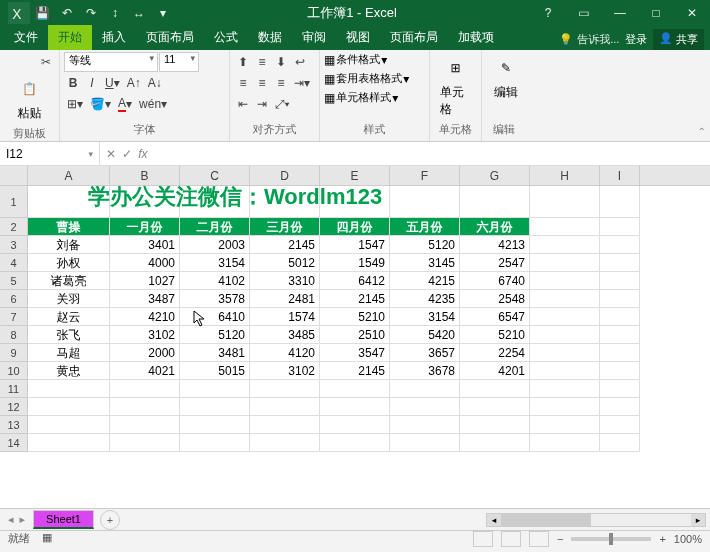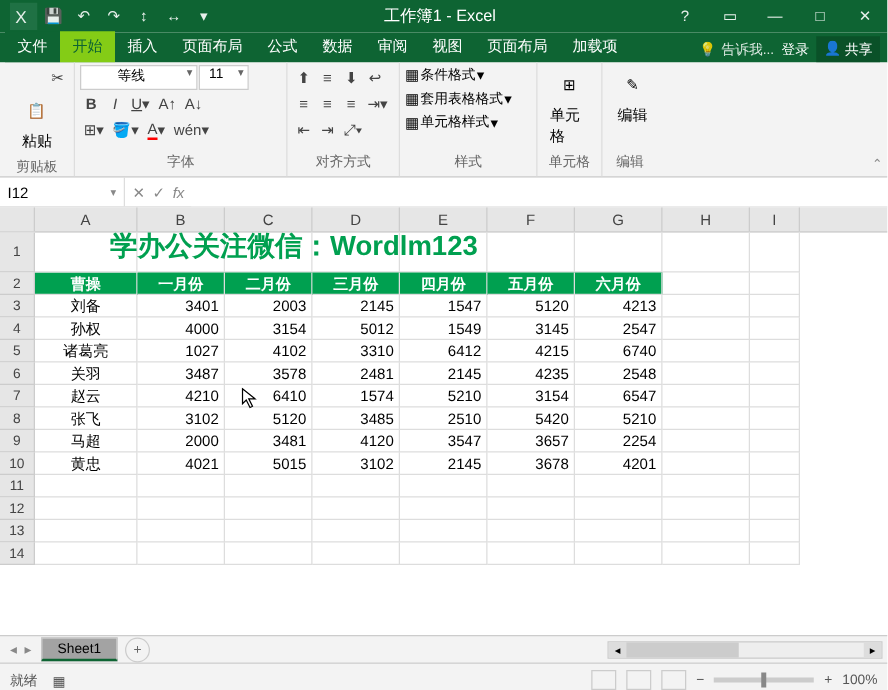--- a/index.html
+++ b/index.html
@@ -19,21 +19,21 @@
 .tab-right { margin-left: auto; display: flex; align-items: center; gap: 6px; padding-right: 6px; font-size: 11px; }
 .tellme { display: flex; align-items: center; gap: 4px; opacity: 0.85; }
 
 .ribbon { background: #f3f3f3; height: 92px; display: flex; border-bottom: 1px solid #ccc; position: relative; }
 .group { border-right: 1px solid #ddd; display: flex; flex-direction: column; padding: 2px 4px; }
 .group-body { flex: 1; display: flex; align-items: flex-start; gap: 2px; }
 .group-label { text-align: center; font-size: 11px; color: #666; padding: 2px 0; }
 .rbtn { display: flex; align-items: center; justify-content: center; padding: 2px 3px; min-width: 18px; height: 20px; color: #444; }
 .col { display: flex; flex-direction: column; gap: 1px; }
 .row { display: flex; align-items: center; gap: 1px; }
-.font-select { border: 1px solid #ccc; background: #fff; height: 20px; padding: 0 16px 0 4px; font-size: 11px; position: relative; text-align: center; }
+.font-select { border: 1px solid #ccc; background: #fff; height: 20px; padding: 0 16px 0 4px; font-size: 11px; position: relative; }
 .font-select::after { content: "▾"; position: absolute; right: 3px; font-size: 9px; color: #666; }
 .big-btn { display: flex; flex-direction: column; align-items: center; padding: 2px 6px; gap: 2px; }
 .big-btn .icon { width: 28px; height: 28px; display: flex; align-items: center; justify-content: center; }
 
 .collapse-arrow { position: absolute; right: 4px; bottom: 4px; font-size: 10px; color: #888; }
 
 .namebox-row { height: 24px; display: flex; border-bottom: 1px solid #ddd; align-items: center; background: #fff; }
 .namebox { width: 100px; border-right: 1px solid #ddd; height: 100%; display: flex; align-items: center; padding: 0 6px; font-size: 12px; }
 .namebox input { border: none; width: 60px; outline: none; font-size: 12px; }
 .fx-area { display: flex; align-items: center; gap: 6px; padding: 0 6px; color: #888; }
@@ -51,29 +51,29 @@
 .grow.tall .rh { line-height: 32px; }
 .cell { border-right: 1px solid #ddd; border-bottom: 1px solid #ddd; padding: 0 4px; font-size: 12px; line-height: 18px; text-align: right; overflow: visible; white-space: nowrap; }
 .cell.txt { text-align: center; }
 .banner-cell { position: relative; text-align: center; }
 .banner-text { position: absolute; left: 60px; top: 2px; font-size: 22px; font-weight: bold; color: #00a050; white-space: nowrap; z-index: 2; }
 .hdr { background: #00a050; color: #fff; font-weight: bold; text-align: center; }
 .cursor-img { position: absolute; left: 193px; top: 124px; z-index: 10; pointer-events: none; }
 
 .sheet-tabs { height: 22px; border-top: 1px solid #ccc; display: flex; align-items: center; background: #f3f3f3; font-size: 11px; }
 .nav-arrows { padding: 0 8px; color: #888; display: flex; gap: 6px; }
-.sheet-tab { background: #a3a3a3; border: 1px solid #ccc; border-bottom: 2px solid #0e6433; padding: 2px 12px; }
+.sheet-tab { background: #d946ef; border: 1px solid #ccc; border-bottom: 2px solid #0e6433; padding: 2px 12px; }
 .add-sheet { width: 20px; height: 20px; border: 1px solid #ccc; border-radius: 50%; display: flex; align-items: center; justify-content: center; margin-left: 6px; color: #666; }
 .scroll-h { flex: 1; display: flex; justify-content: flex-end; padding-right: 4px; }
 .hscroll { width: 220px; height: 14px; background: #eee; border: 1px solid #ccc; position: relative; }
 .hscroll .thumb { position: absolute; left: 14px; width: 90px; height: 12px; background: #ccc; }
 .hscroll .arr { position: absolute; width: 14px; height: 12px; background: #ddd; text-align: center; font-size: 9px; line-height: 12px; }
 .hscroll .arr.l { left: 0; } .hscroll .arr.r { right: 0; }
 
-.statusbar { height: 22px; background: #f3f3f3; border-top: 1px solid #ccc; display: flex; align-items: flex-end; padding: 0 8px; font-size: 11px; color: #555; gap: 12px; }
+.statusbar { height: 22px; background: #f3f3f3; border-top: 1px solid #ccc; display: flex; align-items: flex-start; padding: 0 8px; font-size: 11px; color: #555; gap: 12px; }
 .statusbar .right { margin-left: auto; display: flex; align-items: center; gap: 8px; }
 .view-btn { width: 20px; height: 16px; border: 1px solid #ccc; }
 .zoom-slider { width: 80px; height: 4px; background: #ccc; position: relative; }
 .zoom-slider .h { position: absolute; left: 38px; top: -4px; width: 4px; height: 12px; background: #888; }
 
 .cw-A { width: 82px; } .cw-B { width: 70px; } .cw-C { width: 70px; } .cw-D { width: 70px; }
 .cw-E { width: 70px; } .cw-F { width: 70px; } .cw-G { width: 70px; } .cw-H { width: 70px; } .cw-I { width: 40px; }
 </style>
 </head>
 <body>

